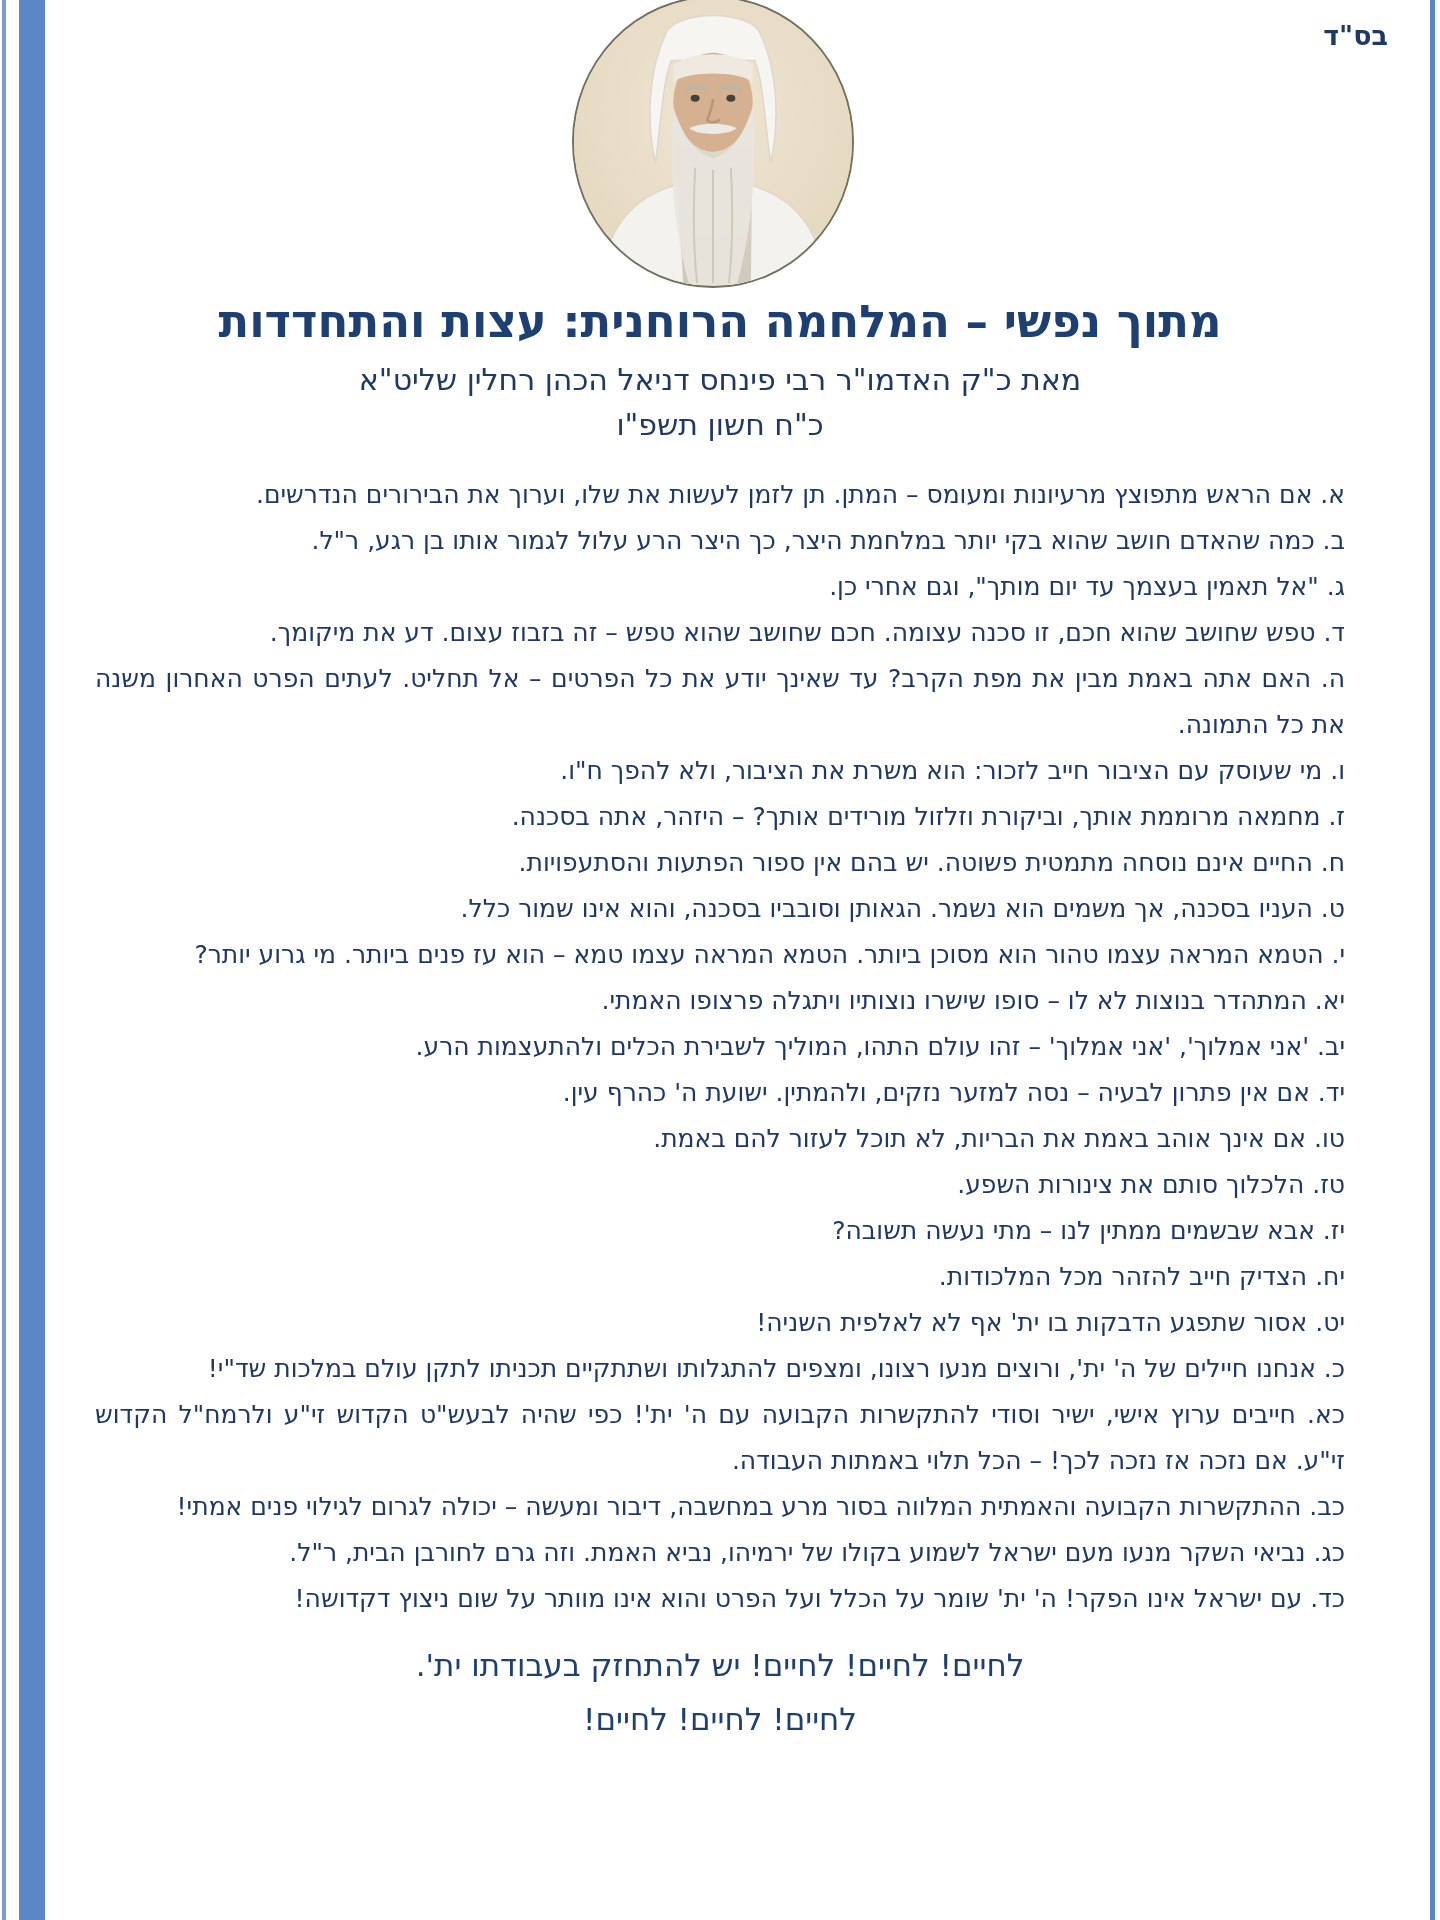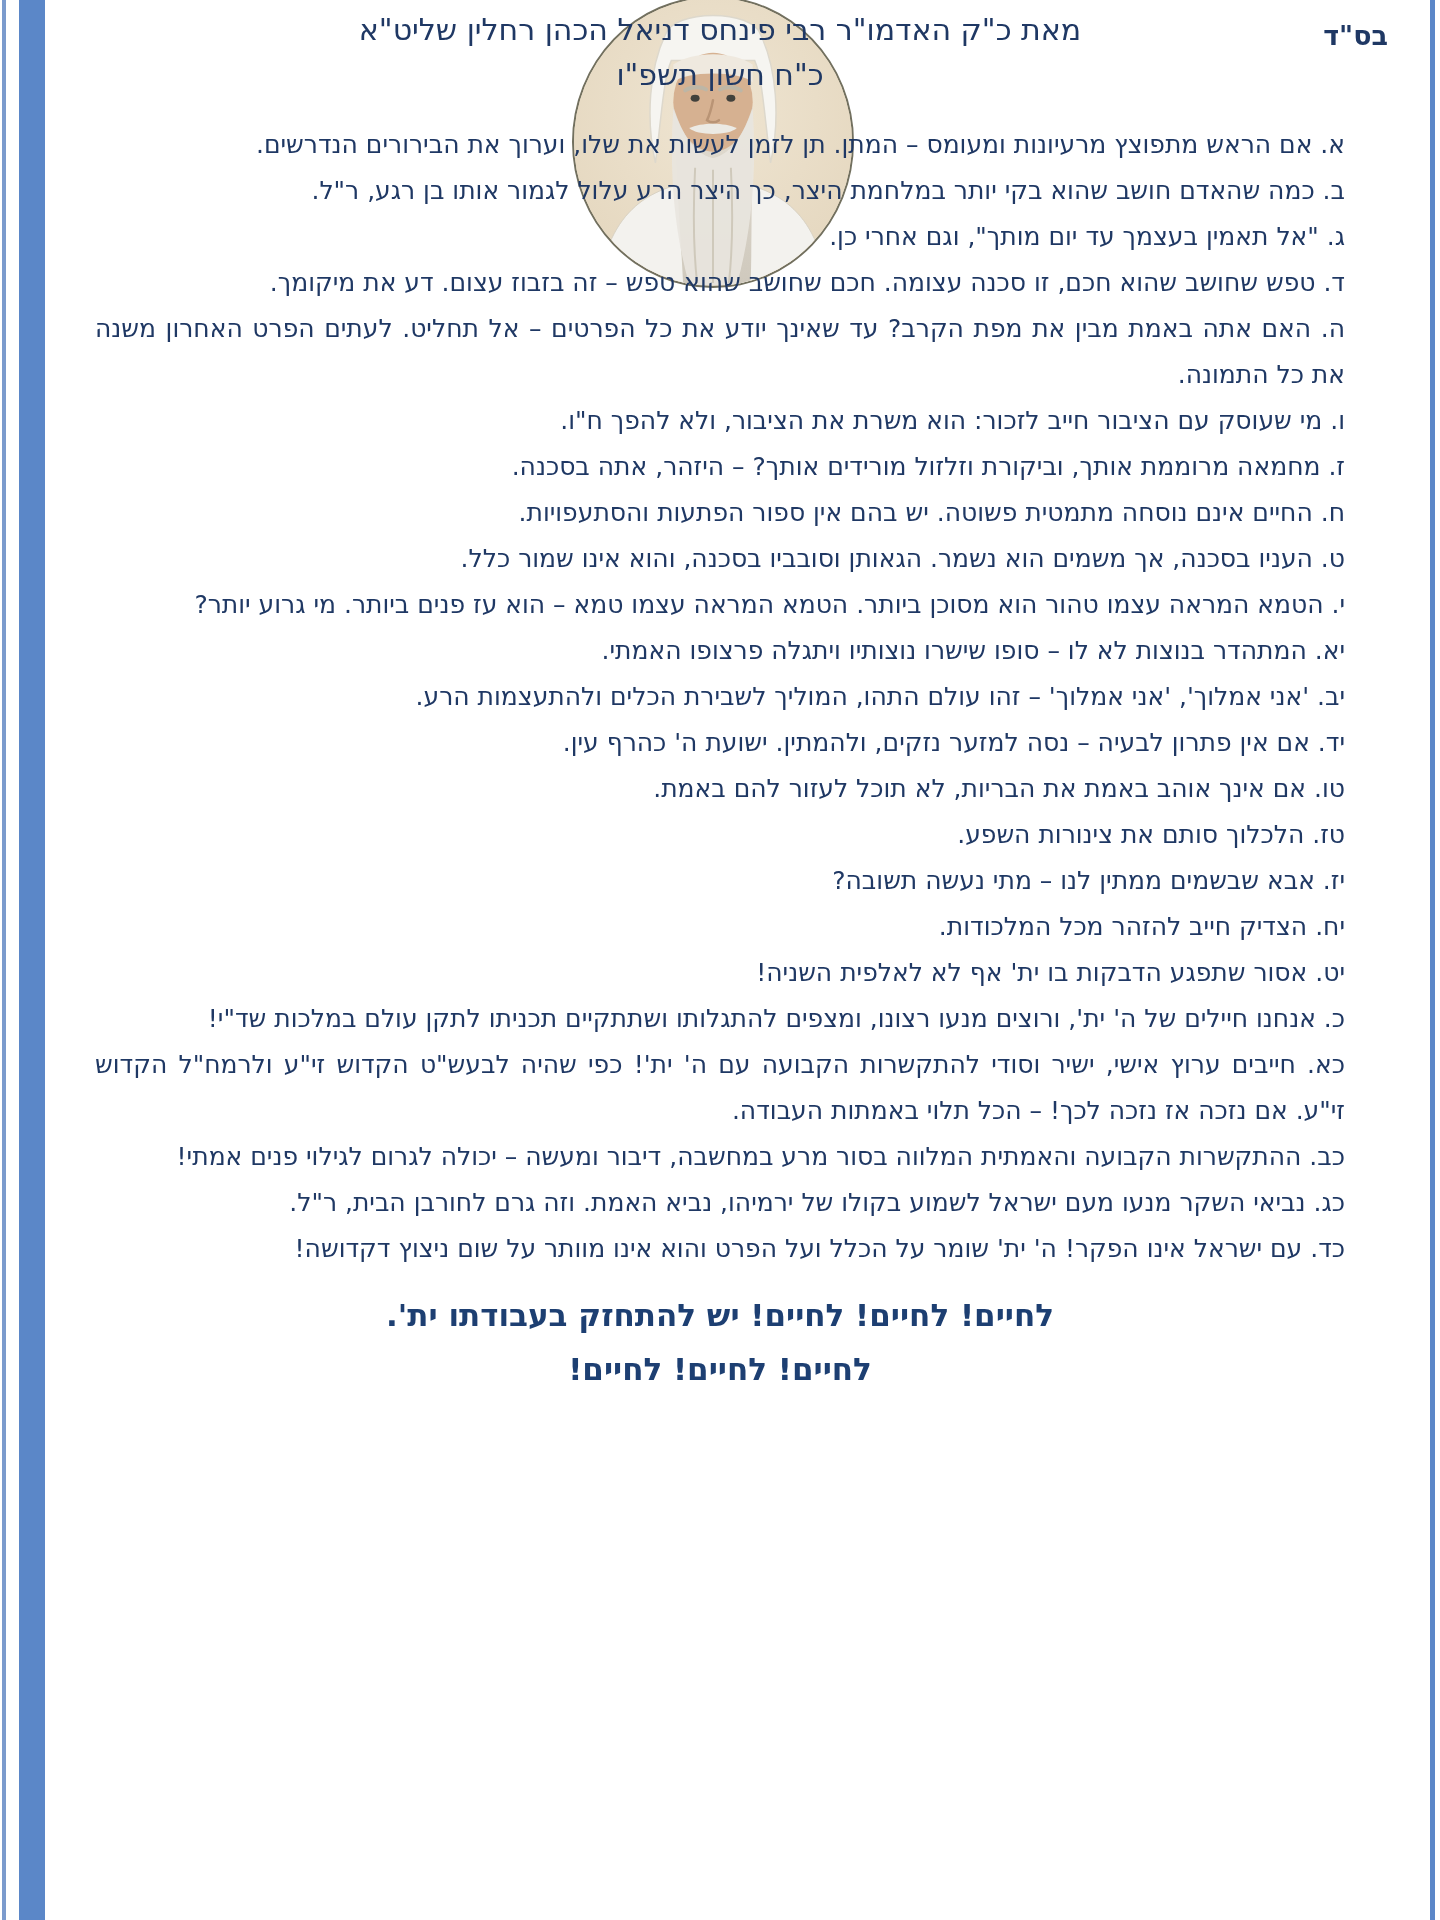--- a/index.html
+++ b/index.html
@@ -49,21 +49,21 @@
     margin:6px 0 0 0;text-align:center;
     font-size:30px;line-height:1.3;color:#1f3864;
   }
   .advice{margin-top:28px;}
   .advice p.item{
     margin:0;
     font-size:25px;line-height:46px;
     text-align:justify;
     color:#1f3864;
   }
-  .footer{margin-top:16px;text-align:center;font-weight:bold;color:#1d3f72;}
+  .footer{margin-top:16px;text-align:center;font-weight:normal;color:#1d3f72;}
   .footer .fline{margin:0;font-size:31px;line-height:54px;}
 </style>
 </head>
 <body>
 
 <div class="page">
 
   <div class="b-left-outer"></div>
   <div class="b-left-inner"></div>
   <div class="b-right"></div>
@@ -102,20 +102,21 @@
 
       <path d="M116 130 C128 124 152 124 164 130 C156 138 124 138 116 130 Z" fill="#eceae4"></path>
 
       <path d="M100 108 C102 150 104 180 110 288 L178 288 C180 200 178 150 180 108 C170 140 160 152 140 154 C120 152 110 140 100 108 Z" fill="url(#beardGrad)"></path>
       <path d="M100 110 C96 170 100 230 116 288 L164 288 C180 230 184 170 180 110 C168 146 152 158 140 160 C128 158 112 146 100 110 Z" fill="#e9e6df" opacity="0.9"></path>
       <path d="M122 170 C120 210 120 250 124 286 M140 172 C140 212 140 252 140 286 M158 170 C160 210 160 250 156 286" stroke="#cfc9bb" stroke-width="2" fill="none"></path>
     </svg>
   </div>
 
   <div class="content">
+    <h1 class="title">מתוך נפשי – המלחמה הרוחנית: עצות והתחדדות</h1>
     <div class="subtitle">מאת כ"ק האדמו"ר רבי פינחס דניאל הכהן רחלין שליט"א</div>
     <div class="dateline">כ"ח חשון תשפ"ו</div>
 
     <div class="advice">
         <p class="item">א. אם הראש מתפוצץ מרעיונות ומעומס – המתן. תן לזמן לעשות את שלו, וערוך את הבירורים הנדרשים.</p>
         <p class="item">ב. כמה שהאדם חושב שהוא בקי יותר במלחמת היצר, כך היצר הרע עלול לגמור אותו בן רגע, ר"ל.</p>
         <p class="item">ג. "אל תאמין בעצמך עד יום מותך", וגם אחרי כן.</p>
         <p class="item">ד. טפש שחושב שהוא חכם, זו סכנה עצומה. חכם שחושב שהוא טפש – זה בזבוז עצום. דע את מיקומך.</p>
         <p class="item">ה. האם אתה באמת מבין את מפת הקרב? עד שאינך יודע את כל הפרטים – אל תחליט. לעתים הפרט האחרון משנה את כל התמונה.</p>
         <p class="item">ו. מי שעוסק עם הציבור חייב לזכור: הוא משרת את הציבור, ולא להפך ח"ו.</p>

